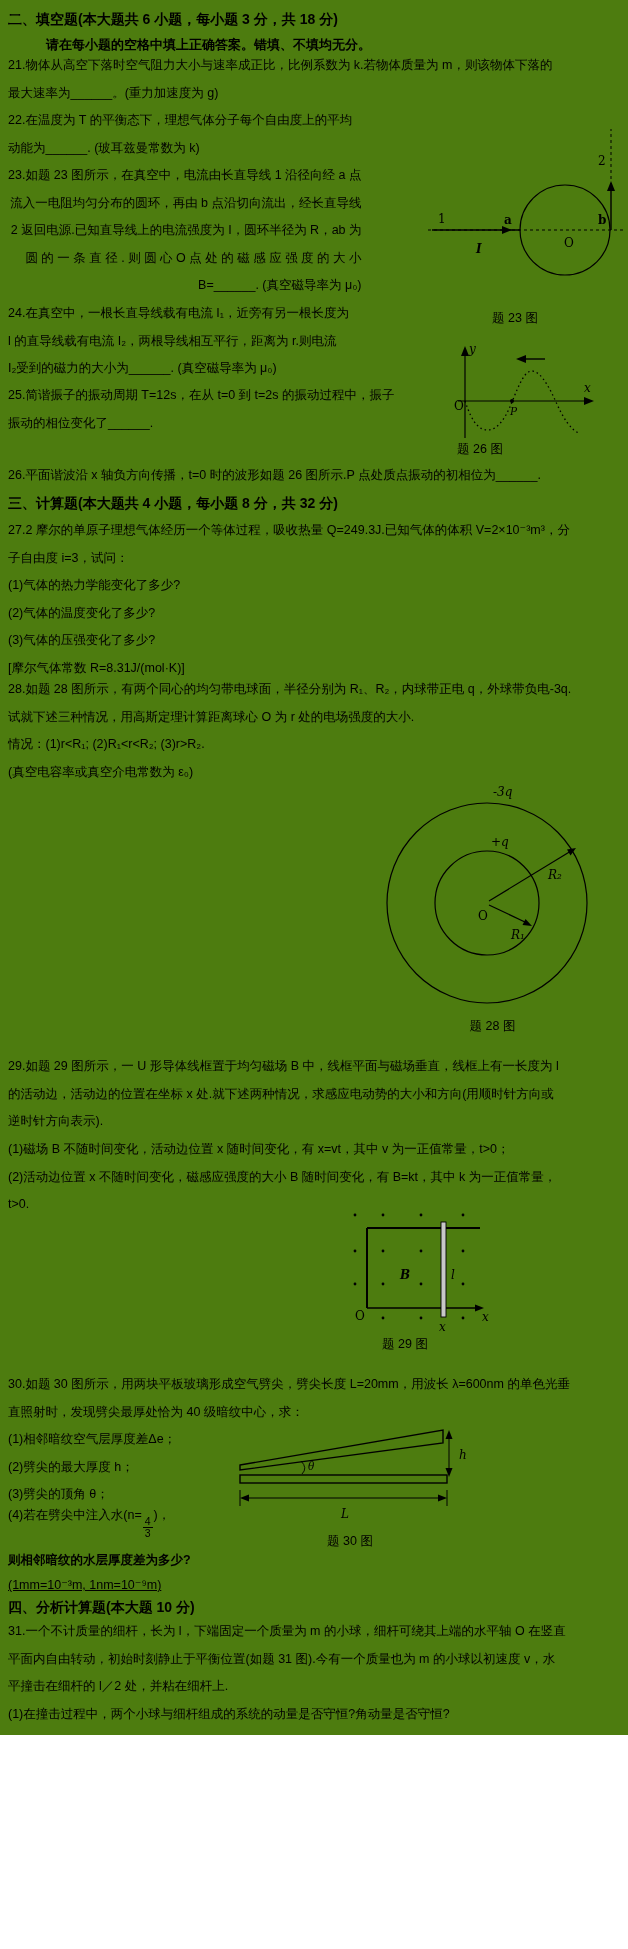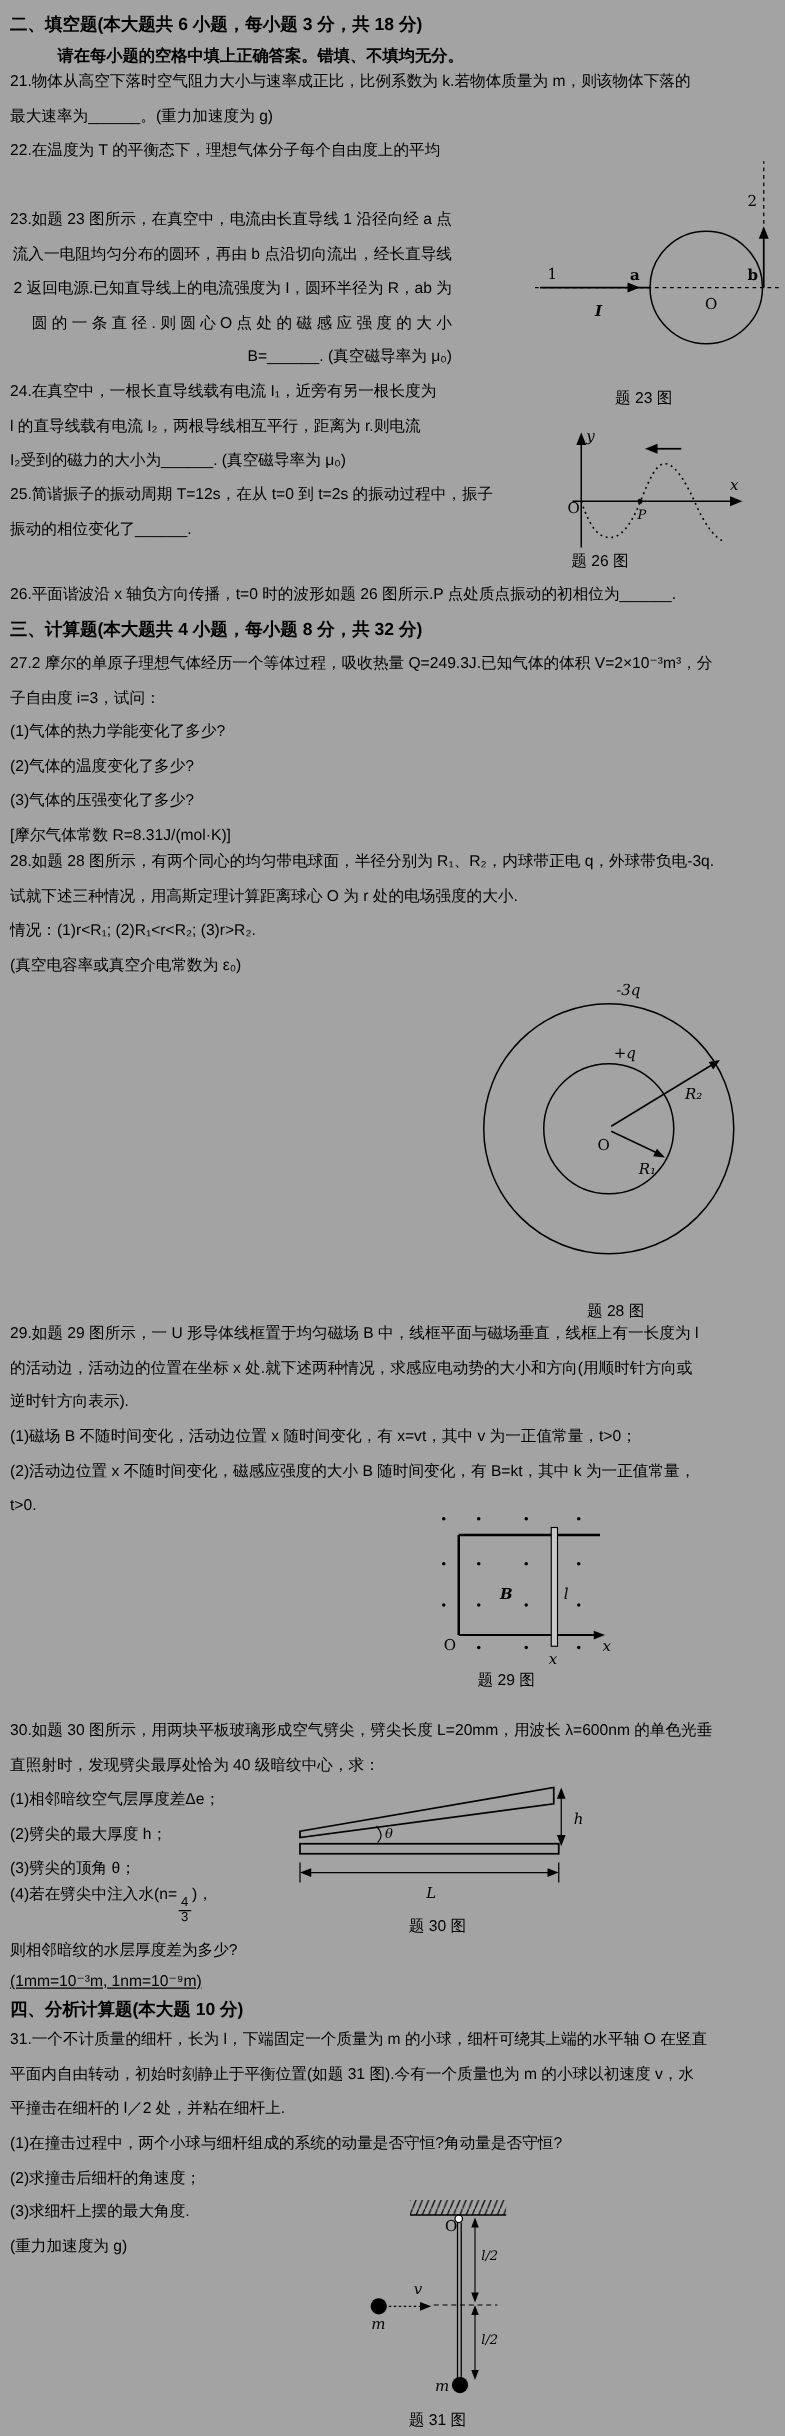--- a/index.html
+++ b/index.html
@@ -1,16 +1,16 @@
 <!DOCTYPE html>
 <html><head>
 <meta charset="utf-8">
 <style>
   html,body{margin:0;padding:0;background:#fff;}
-  .page{position:relative;width:628px;height:1949px;background:#a3a3a3;color:#000;
+  .page{position:relative;width:628px;height:1735px;background:#4d7c0f;color:#000;
         font-family:"Liberation Sans","DejaVu Sans",sans-serif;font-size:12.5px;overflow:hidden;}
   .blk{position:absolute;line-height:27.5px;white-space:nowrap;}
   .tline{height:27.5px;white-space:nowrap;}
   .sec-title{font-weight:bold;font-size:14px;}
   .instr{font-weight:bold;font-size:13px;margin-left:36px;}
   .fig{position:absolute;}
   .figcap{position:absolute;text-align:center;font-size:12.5px;}
   svg text{font-size:12px;font-family:"DejaVu Serif","Liberation Serif",serif;}
   svg text.it{font-style:italic;}
   svg text.bd{font-weight:bold;}
@@ -26,20 +26,21 @@
 
   <div class="blk sec-title" style="left:8px;top:6px;">二、填空题(本大题共 6 小题，每小题 3 分，共 18 分)</div>
   <div class="blk instr" style="left:10px;top:31px;">请在每小题的空格中填上正确答案。错填、不填均无分。</div>
 
   <div class="blk" style="left:8px;top:52px;">
       <div class="tline">21.物体从高空下落时空气阻力大小与速率成正比，比例系数为 k.若物体质量为 m，则该物体下落的</div>
       <div class="tline">最大速率为______。(重力加速度为 g)</div>
     </div>
   <div class="blk" style="left:8px;top:107px;">
       <div class="tline">22.在温度为 T 的平衡态下，理想气体分子每个自由度上的平均</div>
+      <div class="tline">动能为______. (玻耳兹曼常数为 k)</div>
     </div>
   <div class="blk" style="left:8px;top:162px;text-align:right;">
       <div class="tline">23.如题 23 图所示，在真空中，电流由长直导线 1 沿径向经 a 点</div>
       <div class="tline">流入一电阻均匀分布的圆环，再由 b 点沿切向流出，经长直导线</div>
       <div class="tline">2 返回电源.已知直导线上的电流强度为 I，圆环半径为 R，ab 为</div>
       <div class="tline">圆 的 一 条 直 径 . 则 圆 心 O 点 处 的 磁 感 应 强 度 的 大 小</div>
       <div class="tline">B=______. (真空磁导率为 μ₀)</div>
     </div>
   <div class="blk" style="left:8px;top:300px;">
       <div class="tline">24.在真空中，一根长直导线载有电流 I₁，近旁有另一根长度为</div>
@@ -111,21 +112,21 @@
     <line x1="104" y1="119" x2="142" y2="137" stroke="#000" stroke-width="1.2"></line>
     <polygon points="147,140 137.5,139 140.5,133" fill="#000"></polygon>
     <line x1="104" y1="115" x2="186" y2="65" stroke="#000" stroke-width="1.2"></line>
     <polygon points="191,62 185.5,69.5 182,63.5" fill="#000"></polygon>
     <text x="93" y="134">O</text>
     <text class="it" x="108" y="10">-3q</text>
     <text class="it" x="106" y="60">+q</text>
     <text class="it" x="126" y="153">R₁</text>
     <text class="it" x="163" y="93">R₂</text>
   </svg>
-  <div class="figcap" style="left:385px;top:1018px;width:215px;margin-top:23px;">题 28 图</div>
+  <div class="figcap" style="left:385px;top:1018px;width:215px;">题 28 图</div>
 
   <div class="blk" style="left:8px;top:1053px;">
       <div class="tline">29.如题 29 图所示，一 U 形导体线框置于均匀磁场 B 中，线框平面与磁场垂直，线框上有一长度为 l</div>
       <div class="tline">的活动边，活动边的位置在坐标 x 处.就下述两种情况，求感应电动势的大小和方向(用顺时针方向或</div>
       <div class="tline">逆时针方向表示).</div>
     </div>
   <div class="blk" style="left:8px;top:1136px;">
       <div class="tline">(1)磁场 B 不随时间变化，活动边位置 x 随时间变化，有 x=vt，其中 v 为一正值常量，t&gt;0；</div>
       <div class="tline">(2)活动边位置 x 不随时间变化，磁感应强度的大小 B 随时间变化，有 B=kt，其中 k 为一正值常量，</div>
     </div>
@@ -168,21 +169,21 @@
       <div class="tline">(1)相邻暗纹空气层厚度差Δe；</div>
       <div class="tline">(2)劈尖的最大厚度 h；</div>
       <div class="tline">(3)劈尖的顶角 θ；</div>
     </div>
   <div class="blk" style="left:8px;top:1502px;height:34px;">
     <span>(4)若在劈尖中注入水(n=</span><span class="frac">
         <span class="num">4</span>
         <span class="den">3</span>
       </span><span>)，</span>
   </div>
-  <div class="blk" style="left:8px;top:1547px;">则相邻暗纹的水层厚度差为多少?</div>
+  <div class="blk" style="left:8px;top:1547px;font-weight:bold;">则相邻暗纹的水层厚度差为多少?</div>
   <div class="blk" style="left:8px;top:1572px;text-decoration:underline;">(1mm=10⁻³m,  1nm=10⁻⁹m)</div>
 
   <svg class="fig" style="left:228px;top:1420px;" width="250" height="106" viewBox="0 0 250 106">
     <polygon points="12,45 215,10 215,23 12,50" fill="none" stroke="#000" stroke-width="1.4"></polygon>
     <rect x="12" y="55" width="207" height="8" fill="none" stroke="#000" stroke-width="1.4"></rect>
     <path d="M 74,54 Q 80,48 73,41" fill="none" stroke="#000" stroke-width="0.9"></path>
     <text class="it" x="80" y="50" style="font-size:10.5px">θ</text>
     <line x1="221" y1="14" x2="221" y2="53" stroke="#000" stroke-width="1"></line>
     <polygon points="221,10 217.5,19 224.5,19" fill="#000"></polygon>
     <polygon points="221,57 217.5,48 224.5,48" fill="#000"></polygon>

